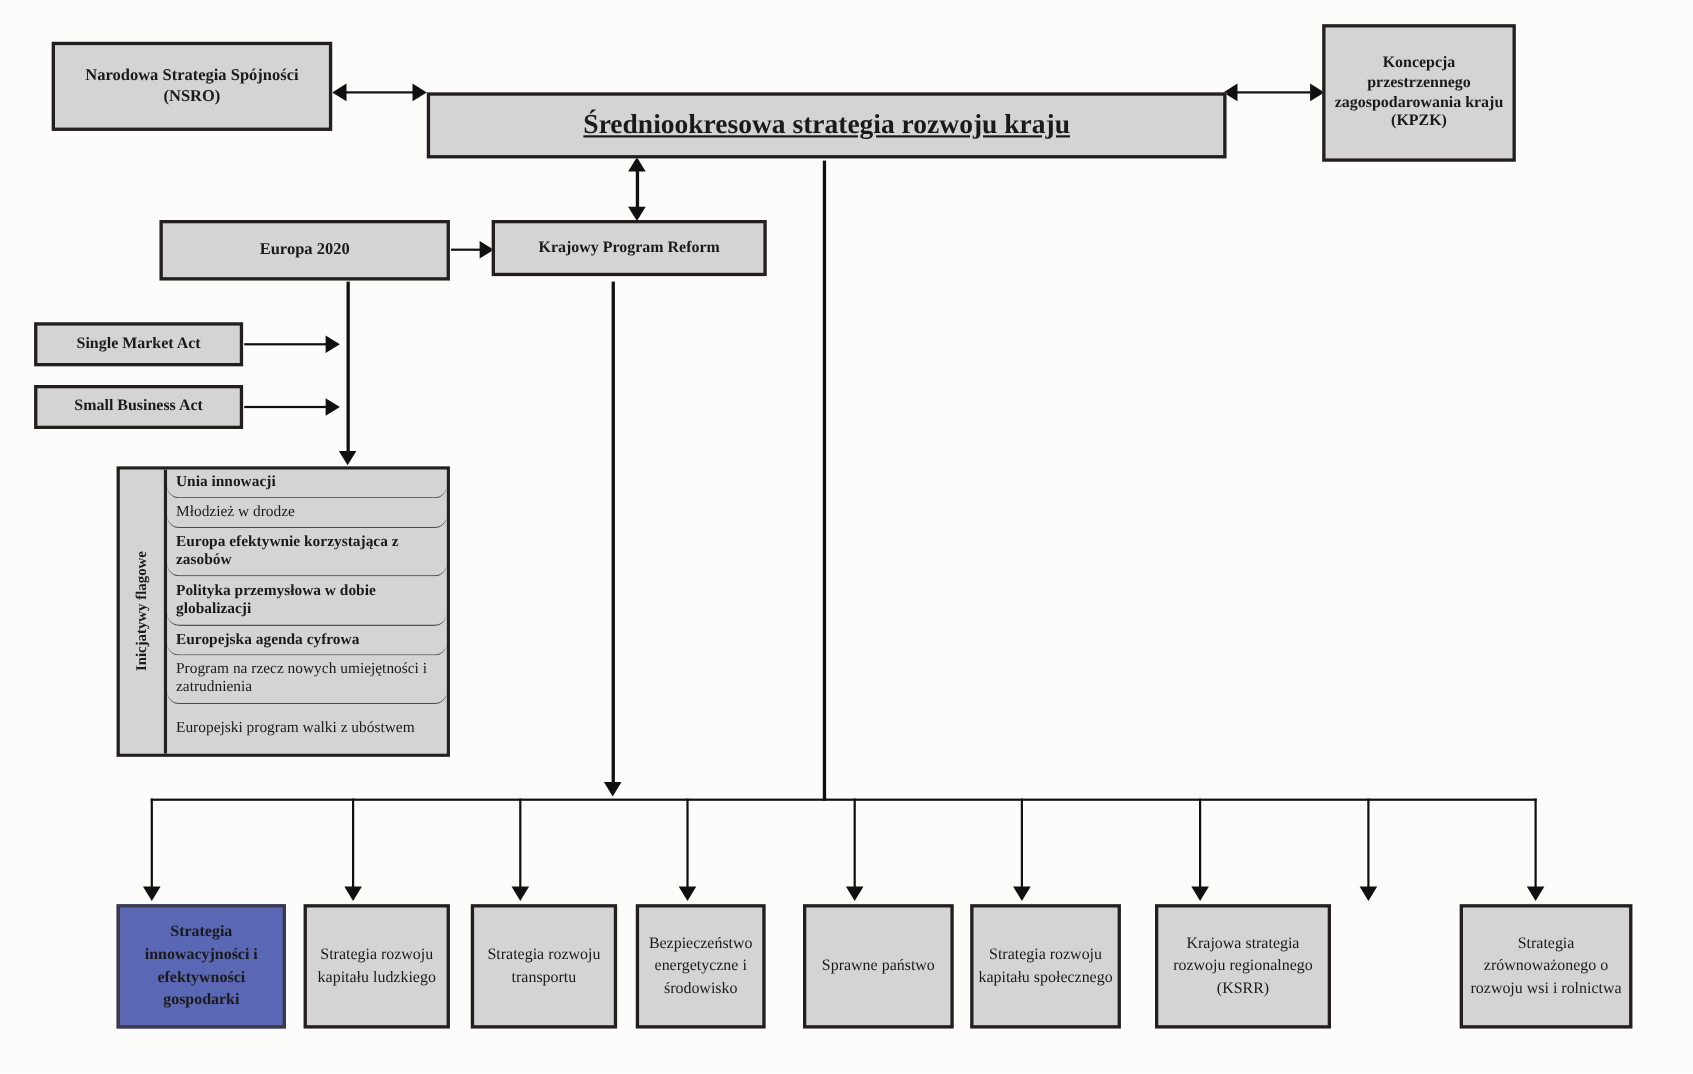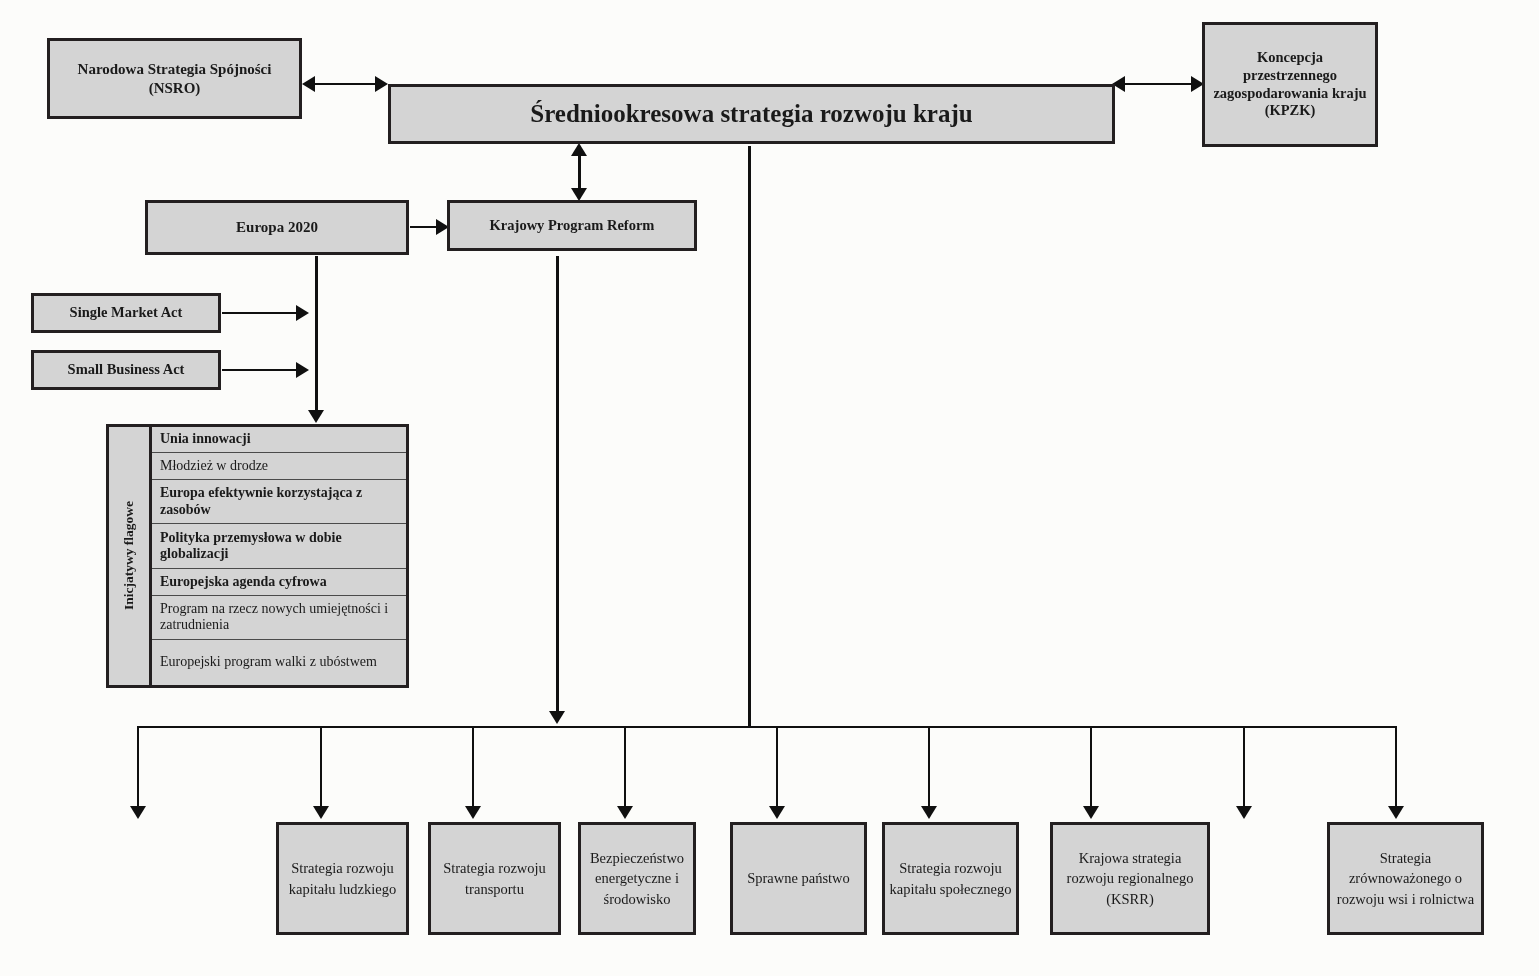--- a/index.html
+++ b/index.html
@@ -29,21 +29,21 @@
     color: #1a1a1a;
     line-height: 1.22;
     padding: 2px 4px;
   }
   .box .lbl { display: block; width: 100%; }
   .bold   { font-weight: bold; }
   .normal { font-weight: normal; }
 
   
   #box-nsro        { left:47px;  top:38px;  width:255px; height:81px;  font-size:15px; }
-  #box-mid-strategy{ left:388px; top:84px;  width:727px; height:60px;  font-size:25px; }
+  #box-mid-strategy{ left:388px; top:84px;  width:727px; height:60px;  font-size:25px;text-decoration:underline; }
   #box-kpzk        { left:1202px;top:22px;  width:176px; height:125px; font-size:14.5px; }
   #box-europa      { left:145px; top:200px; width:264px; height:55px;  font-size:15px; }
   #box-kpr         { left:447px; top:200px; width:250px; height:51px;  font-size:14.5px; }
   #box-sma         { left:31px;  top:293px; width:190px; height:40px;  font-size:14.5px;justify-content:center; }
   #box-sba         { left:31px;  top:350px; width:190px; height:40px;  font-size:14.5px; }
 
   
   #flagship {
     position: absolute;
     left: 106px;
@@ -81,20 +81,21 @@
   }
   .fl-row {
     box-sizing: border-box;
     border-bottom: 1.5px solid #4a4a4a;
     padding: 3px 5px 3px 8px;
     font-size: 14px;
     color: #1a1a1a;
     line-height: 1.18;
     display: flex;
     align-items: center;
+    border-radius: 11px;
   }
   .fl-row:last-child { border-bottom: none; }
   .fl-h1 { height: 27px; }
   .fl-h2 { height: 46px; }
 
   
   .bbox {
     position: absolute;
     box-sizing: border-box;
     top: 822px;
@@ -245,20 +246,23 @@
         </div>
       <div class="fl-row fl-h2 normal">
           <span>Program na rzecz nowych umiejętności i zatrudnienia</span>
         </div>
       <div class="fl-row fl-h2 normal">
           <span>Europejski program walki z ubóstwem</span>
         </div>
     </div>
   </div>
 
+  <div class="bbox hilite" style="left:106px; width:154px;">
+    <span class="lbl">Strategia innowacyjności i efektywności gospodarki</span>
+  </div>
   <div class="bbox" style="left:276px; width:133px;">
     <span class="lbl">Strategia rozwoju kapitału ludzkiego</span>
   </div>
   <div class="bbox" style="left:428px; width:133px;">
     <span class="lbl">Strategia rozwoju transportu</span>
   </div>
   <div class="bbox" style="left:578px; width:118px;">
     <span class="lbl">Bezpieczeństwo energetyczne i środowisko</span>
   </div>
   <div class="bbox" style="left:730px; width:137px;">

